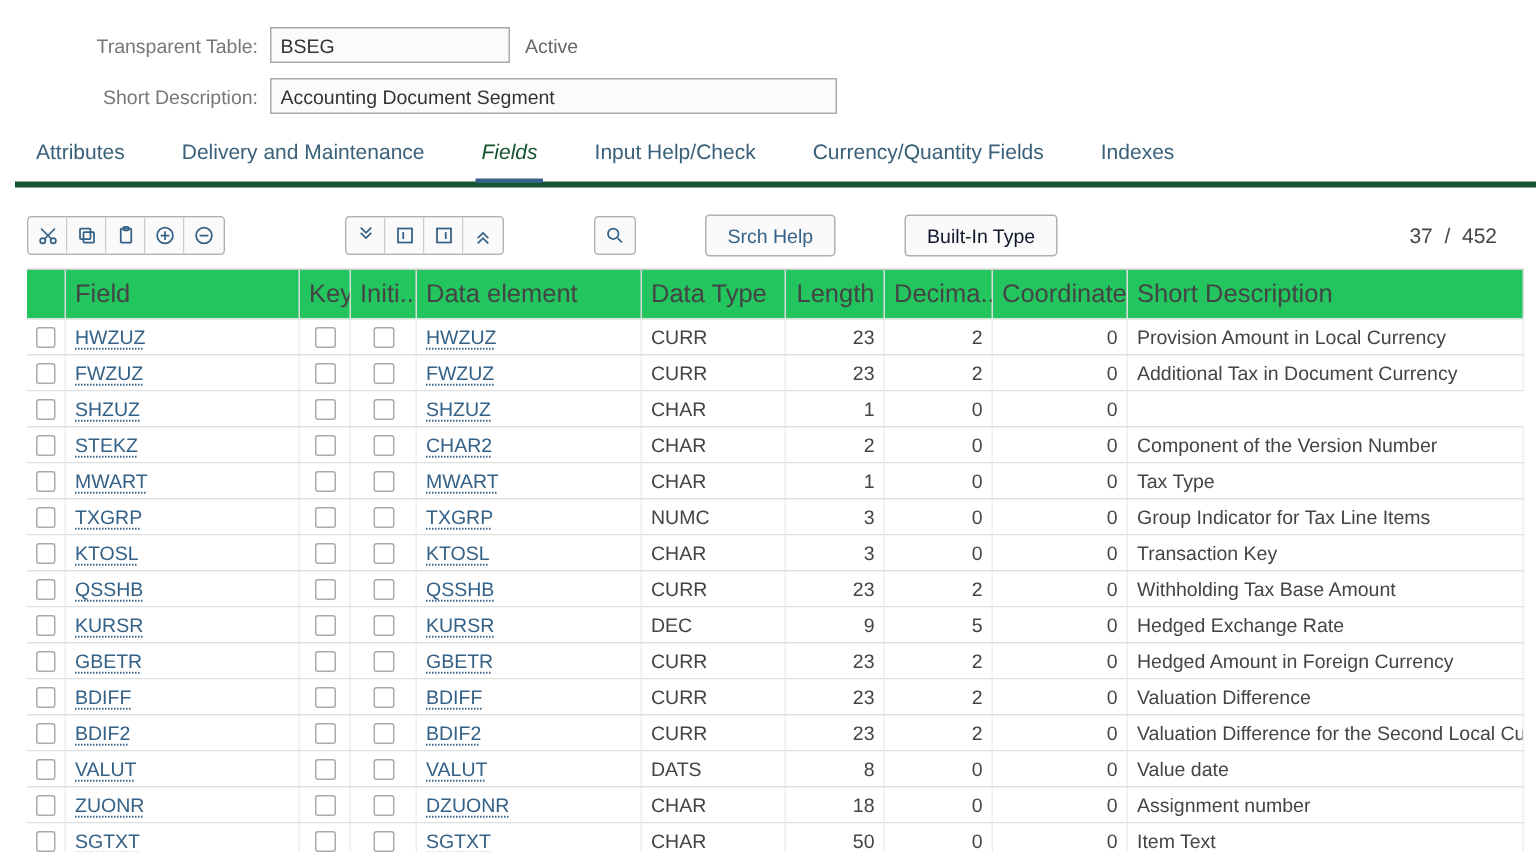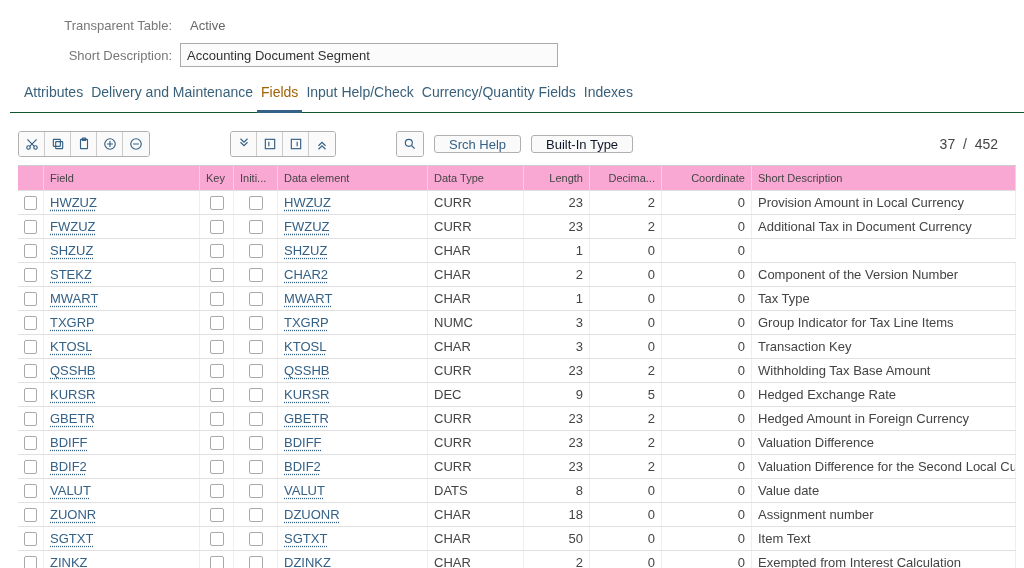--- a/index.html
+++ b/index.html
@@ -6,36 +6,36 @@
   html, body { margin:0; padding:0; font-family: Arial, "Helvetica Neue", sans-serif; font-size:13px; color:#444; background:#fff; }
   .page { padding:12px 0 0 10px; width:1024px; }
 
   .hdr-row { display:flex; align-items:center; margin:6px 0 10px 0; }
   .hdr-label { width:170px; text-align:right; color:#777; padding-right:8px; font-size:13px;}
   .input-box { border:1px solid #aaa; background:#fbfbfb; height:24px; padding:3px 6px; font-size:13px; color:#333; }
   .table-name { width:160px; }
   .short-desc { width:378px; }
   .status { margin-left:10px; color:#666; }
 
-  .tabs { display:flex; border-bottom:1px solid #14532d; padding:0 0 0 10px; margin-top:4px;}
+  .tabs { display:flex; gap:30px; border-bottom:4px solid #14532d; padding:0 0 0 10px; margin-top:4px;}
   .tab { padding:6px 4px 10px 4px; font-size:14px; color:#39607a; cursor:pointer; position:relative; top:1px; border-bottom:3px solid transparent;}
-  .tab.active { color:#a16207; border-bottom:3px solid #346187; }
+  .tab.active { color:#14532d; border-bottom:3px solid #346187;font-style:italic; }
 
   .toolbar { display:flex; align-items:center; padding:18px 8px 6px 8px; }
   .btn-group { display:flex; border:1px solid #b0b0b0; border-radius:3px; overflow:hidden; margin-right:10px;}
   .tbtn { width:26px; height:24px; display:flex; align-items:center; justify-content:center; font-size:13px; color:#346187; background:#fafafa; cursor:pointer; border-right:1px solid #ccc;}
   .tbtn:last-child { border-right:none; }
-  .wide-btn { height:18px; padding:0 14px; border:1px solid #b0b0b0; border-radius:3px; background:#fafafa; font-size:13px; color:#346187; display:flex; align-items:center; cursor:pointer; margin-right:10px;}
+  .wide-btn { height:28px; padding:0 14px; border:1px solid #b0b0b0; border-radius:3px; background:#fafafa; font-size:13px; color:#346187; display:flex; align-items:center; cursor:pointer; margin-right:10px;margin-left:36px;}
   .wide-btn.muted { color:#0f172a; }
   .spacer { flex:1; }
   .counter { color:#444; font-size:14px; padding-right:18px;}
 
   .grid { margin:2px 8px 0 8px; border-top:1px solid #ccc; }
   .grid-header, .grid-row { display:flex; align-items:stretch; border-bottom:1px solid #e0e0e0; }
-  .grid-header { background:#f9a8d4; font-size:11px; color:#444; }
+  .grid-header { background:#22c55e; font-size:17px; color:#444; }
   .grid-header .cell{ padding:6px 6px; border-right:1px solid #ddd; white-space:nowrap; overflow:hidden; }
   .grid-row .cell { padding:3px 6px; border-right:1px solid #eee; display:flex; align-items:center; font-size:13px; }
   .grid-row:nth-child(odd){ background:#fff;}
   .grid-row { height:24px; }
 
   .c-sel { width:26px; justify-content:center;}
   .c-field { width:156px; }
   .c-key { width:34px; justify-content:center;}
   .c-init { width:44px; justify-content:center;}
   .c-de { width:150px; }
@@ -51,20 +51,21 @@
 
   svg { display:block; }
 </style>
 </head>
 <body>
 
 <div class="page">
 
   <div class="hdr-row">
     <div class="hdr-label">Transparent Table:</div>
+    <input class="input-box table-name" value="BSEG" style="">
     <div class="status">Active</div>
   </div>
   <div class="hdr-row">
     <div class="hdr-label">Short Description:</div>
     <input class="input-box short-desc" value="Accounting Document Segment" style="">
   </div>
 
   <div class="tabs" id="tabs">
       <div class="tab">Attributes</div>
       <div class="tab">Delivery and Maintenance</div>

